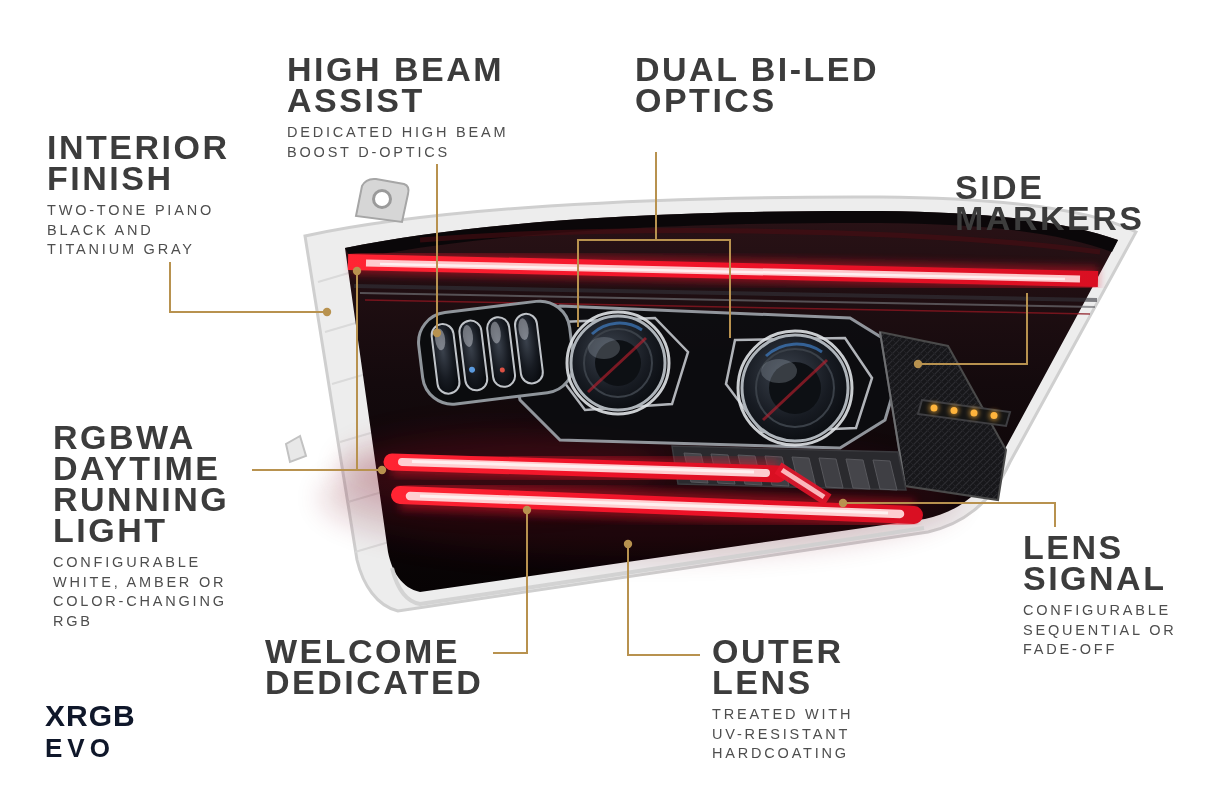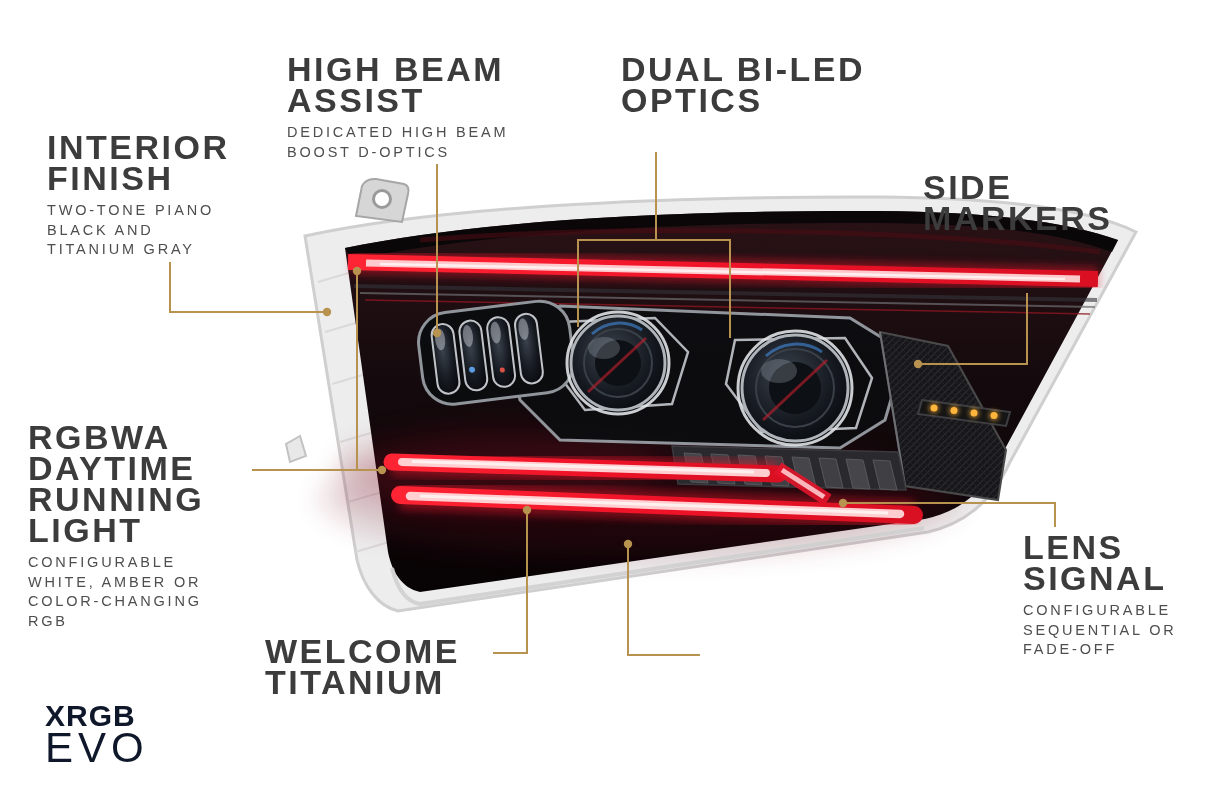--- a/index.html
+++ b/index.html
@@ -20,21 +20,21 @@
   .callout p{
     margin:0;
     font-size:14.5px;
     line-height:19.5px;
     letter-spacing:2.8px;
     color:#4e4e4e;
     white-space:pre-line;
   }
   .logo{position:absolute;left:45px;top:702px;color:#0f172a;}
   .logo .lx{font-weight:bold;font-size:30px;line-height:28px;letter-spacing:1px;}
-  .logo .le{font-weight:normal;font-size:42px;line-height:36px;letter-spacing:5px;}
+  .logo .le{font-weight:bold;font-size:26px;line-height:36px;letter-spacing:5px;}
 </style>
 </head>
 <body>
 
 <div class="stage">
 
   <svg class="art" viewBox="0 0 1214 808">
     <defs>
       <linearGradient id="housingGrad" x1="0" y1="0" x2="0" y2="1">
         <stop offset="0" stop-color="#2a1216"></stop>
@@ -220,53 +220,60 @@
   </div>
 
   <div class="callout" style="left:47px;top:132px;">
     <h2>INTERIOR
 FINISH</h2>
     <p>TWO-TONE PIANO
 BLACK AND
 TITANIUM GRAY</p>
   </div>
 
-  <div class="callout" style="left:621px;top:54px;">
+  <div class="callout" style="left:635px;top:54px;">
     <h2>DUAL BI-LED
 OPTICS</h2>
   </div>
 
-  <div class="callout" style="left:923px;top:172px;">
+  <div class="callout" style="left:955px;top:172px;">
     <h2>SIDE
 MARKERS</h2>
   </div>
 
-  <div class="callout" style="left:28px;top:422px;">
+  <div class="callout" style="left:53px;top:422px;">
     <h2>RGBWA
 DAYTIME
 RUNNING
 LIGHT</h2>
     <p>CONFIGURABLE
 WHITE, AMBER OR
 COLOR-CHANGING
 RGB</p>
   </div>
 
   <div class="callout" style="left:1023px;top:532px;">
     <h2>LENS
 SIGNAL</h2>
     <p>CONFIGURABLE
 SEQUENTIAL OR
 FADE-OFF</p>
   </div>
 
   <div class="callout" style="left:265px;top:636px;">
     <h2>WELCOME
-TITANIUM</h2>
-  </div>
-
+DEDICATED</h2>
+  </div>
+
+  <div class="callout" style="left:712px;top:636px;">
+    <h2>OUTER
+LENS</h2>
+    <p>TREATED WITH
+UV-RESISTANT
+HARDCOATING</p>
+  </div>
 
   <div class="logo">
     <div class="lx">XRGB</div>
     <div class="le">EVO</div>
   </div>
 
 </div>
 
 </body></html>

